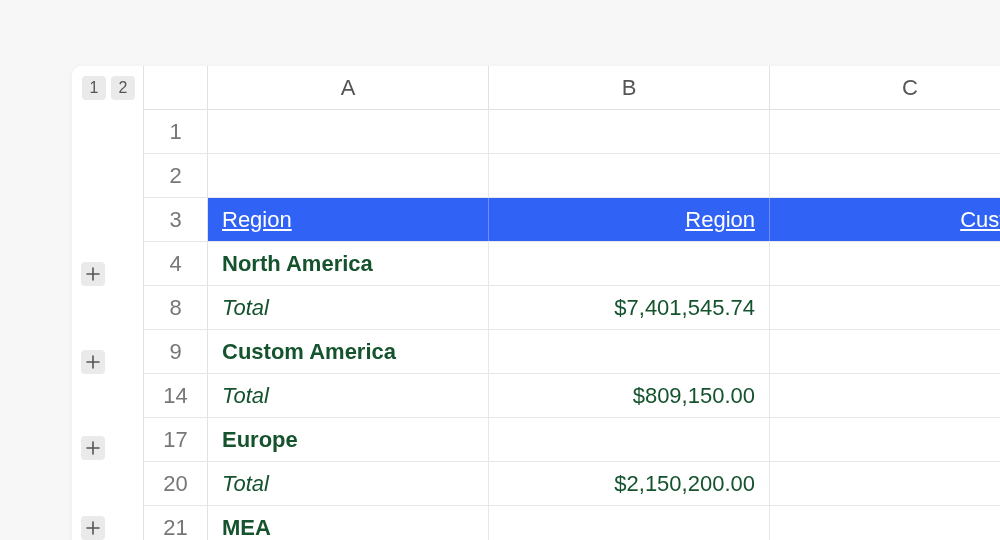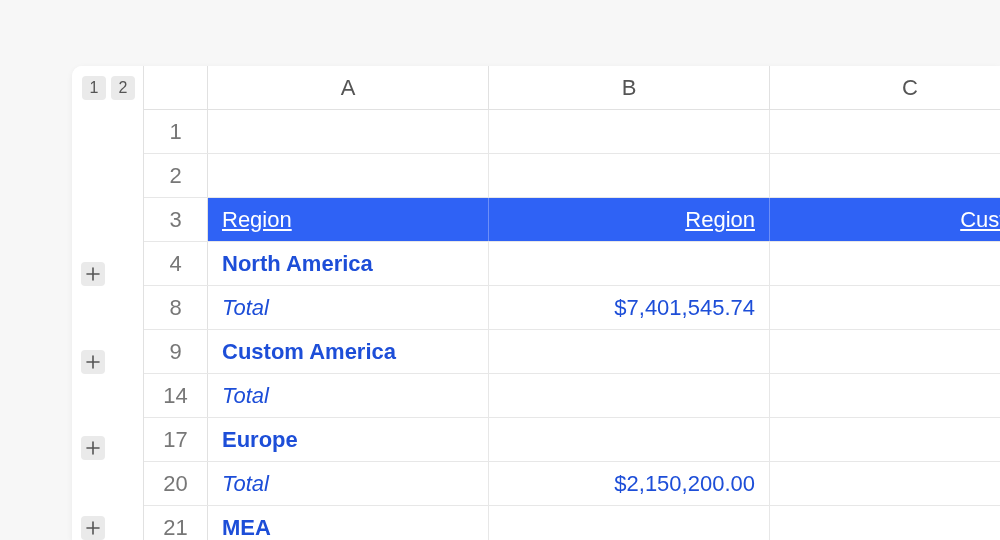--- a/index.html
+++ b/index.html
@@ -102,21 +102,21 @@
     background: #fff;
   }
   .cell {
     flex: none;
     display: flex;
     align-items: center;
     font-size: 22px;
     padding: 0 14px;
     border-right: 1px solid #e7e7e7;
     background: #fff;
-    color: #1d4ed8;
+    color: #14532d;
     white-space: nowrap;
     overflow: hidden;
   }
   .cell.right { justify-content: flex-end; }
   .row.header .cell {
     background: #2f62f5;
     color: #fff;
     font-weight: 400;
     border-right-color: #6d8ff8;
     text-decoration: underline;
@@ -207,20 +207,21 @@
       <div class="row">
         <div class="row-head">9</div>
         <div class="cell wA bold">Custom America</div>
         <div class="cell wB right"></div>
         <div class="cell wC right"></div>
       </div>
 
       <div class="row">
         <div class="row-head">14</div>
         <div class="cell wA italic">Total</div>
+        <div class="cell wB right">$809,150.00</div>
         <div class="cell wC right"></div>
       </div>
 
       <div class="row">
         <div class="row-head">17</div>
         <div class="cell wA bold">Europe</div>
         <div class="cell wB right"></div>
         <div class="cell wC right"></div>
       </div>
 

